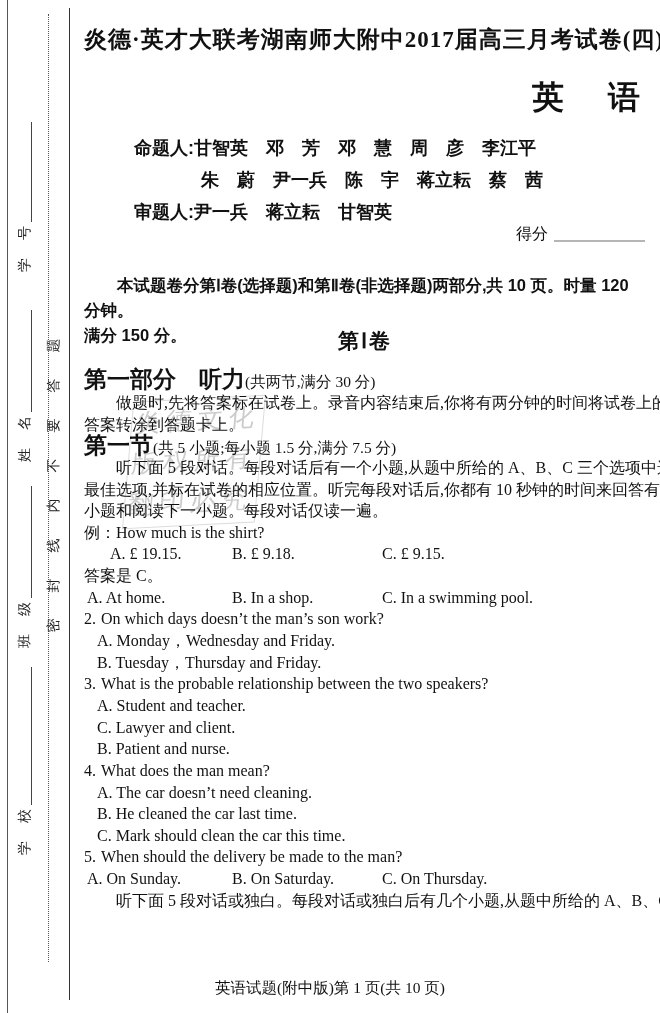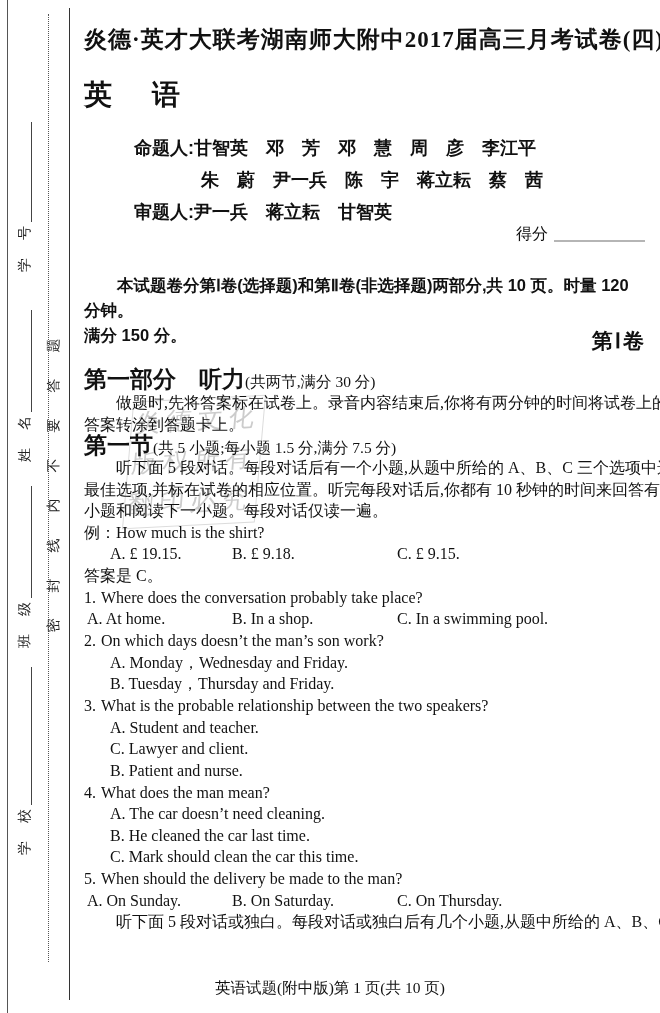--- a/index.html
+++ b/index.html
@@ -15,44 +15,44 @@
       font-size:14px;color:#222;}
   .side-field .lbl{letter-spacing:2px;}
   .side-field .blank{display:inline-block;height:13px;border-bottom:1px solid #444;margin-left:2px;}
   .seal-text{position:absolute;left:45px;top:645px;width:345px;height:22px;
       transform:rotate(-90deg);transform-origin:top left;font-size:14px;color:#222;
       letter-spacing:26px;white-space:nowrap;text-align:center;}
   
   .content{position:absolute;left:84px;top:0;width:562px;}
   .exam-title{position:absolute;left:0;top:24px;width:562px;text-align:center;
       font-size:23px;font-weight:bold;white-space:nowrap;letter-spacing:1px;}
-  .subject{position:absolute;left:0;top:76px;width:562px;text-align:left;
-      font-size:28px;font-weight:bold;letter-spacing:6px;}
+  .subject{position:absolute;left:0;top:76px;width:562px;text-align:right;
+      font-size:32px;font-weight:bold;letter-spacing:6px;}
   .setters{position:absolute;left:50px;top:132px;font-family:"Liberation Sans",sans-serif;
       font-weight:bold;font-size:18px;line-height:32px;white-space:nowrap;}
   .setters .cont{padding-left:67px;}
   .score-row{position:absolute;left:0;top:224px;width:562px;font-size:16px;}
   .score-row .score-label{position:absolute;left:432px;top:0;}
   .score-row .score-blank{position:absolute;left:470px;top:16px;width:91px;border-bottom:2px solid #b5b5b5;}
   .intro{position:absolute;left:0;top:273px;width:562px;font-family:"Liberation Sans",sans-serif;
       font-weight:bold;font-size:16.5px;line-height:25px;text-indent:33px;}
-  .vol-head{position:absolute;left:0;top:327px;width:562px;text-align:right;
+  .vol-head{position:absolute;left:0;top:327px;width:562px;text-align:center;
       font-size:21px;font-weight:bold;font-family:"Liberation Sans",sans-serif;letter-spacing:2px;}
   .part-head{position:absolute;left:0;top:364px;width:562px;font-size:16.5px;white-space:nowrap;}
   .bhead{font-family:"Liberation Sans",sans-serif;font-weight:bold;font-size:23px;}
   .note{font-size:15.5px;margin-top:16px;}
   .lines{position:absolute;left:0;top:392px;width:562px;}
   .line{position:relative;height:21.65px;line-height:21.65px;font-size:16px;white-space:nowrap;}
   .indent{text-indent:32px;}
   .qnum{margin-right:5px;}
   .colA{position:absolute;left:3px;}
   .colAex{position:absolute;left:26px;}
   .colB{position:absolute;left:148px;}
-  .colC{position:absolute;left:313px;text-align:right;}
-  .stk{margin-left:26px;}
+  .colC{position:absolute;left:298px;text-align:right;}
+  .stk{margin-left:13px;}
   .footer{position:absolute;left:0;top:978px;width:562px;text-align:center;
       font-size:15.5px;transform:translateX(-35px);}
   
   .watermark{position:absolute;left:128px;top:398px;width:130px;height:126px;
       border:1px solid #dcdcdc;color:#cccccc;text-align:center;
       transform:skewX(-8deg) rotate(-3deg);}
   .watermark div{font-size:25px;letter-spacing:6px;line-height:41px;white-space:nowrap;
       font-family:"Liberation Sans",sans-serif;}
 </style>
 </head>
@@ -122,23 +122,20 @@
 
     <div class="line">例：How much is the shirt?</div>
     <div class="line">
       <span class="colAex">A. £ 19.15.</span>
       <span class="colB">B. £ 9.18.</span>
       <span class="colC">C. £ 9.15.</span>
     </div>
     <div class="line">答案是 C。</div>
 
     <div class="line">
-      <span class="qnum">1.</span><span>Where does the conversation probably take place?</span>
-    </div>
-    <div class="line">
       <span class="colA">A. At home.</span>
       <span class="colB">B. In a shop.</span>
       <span class="colC">C. In a swimming pool.</span>
     </div>
 
     <div class="line">
       <span class="qnum">2.</span><span>On which days doesn’t the man’s son work?</span>
     </div>
     <div class="line"><span class="stk">A. Monday，Wednesday and Friday.</span></div>
     <div class="line"><span class="stk">B. Tuesday，Thursday and Friday.</span></div>

